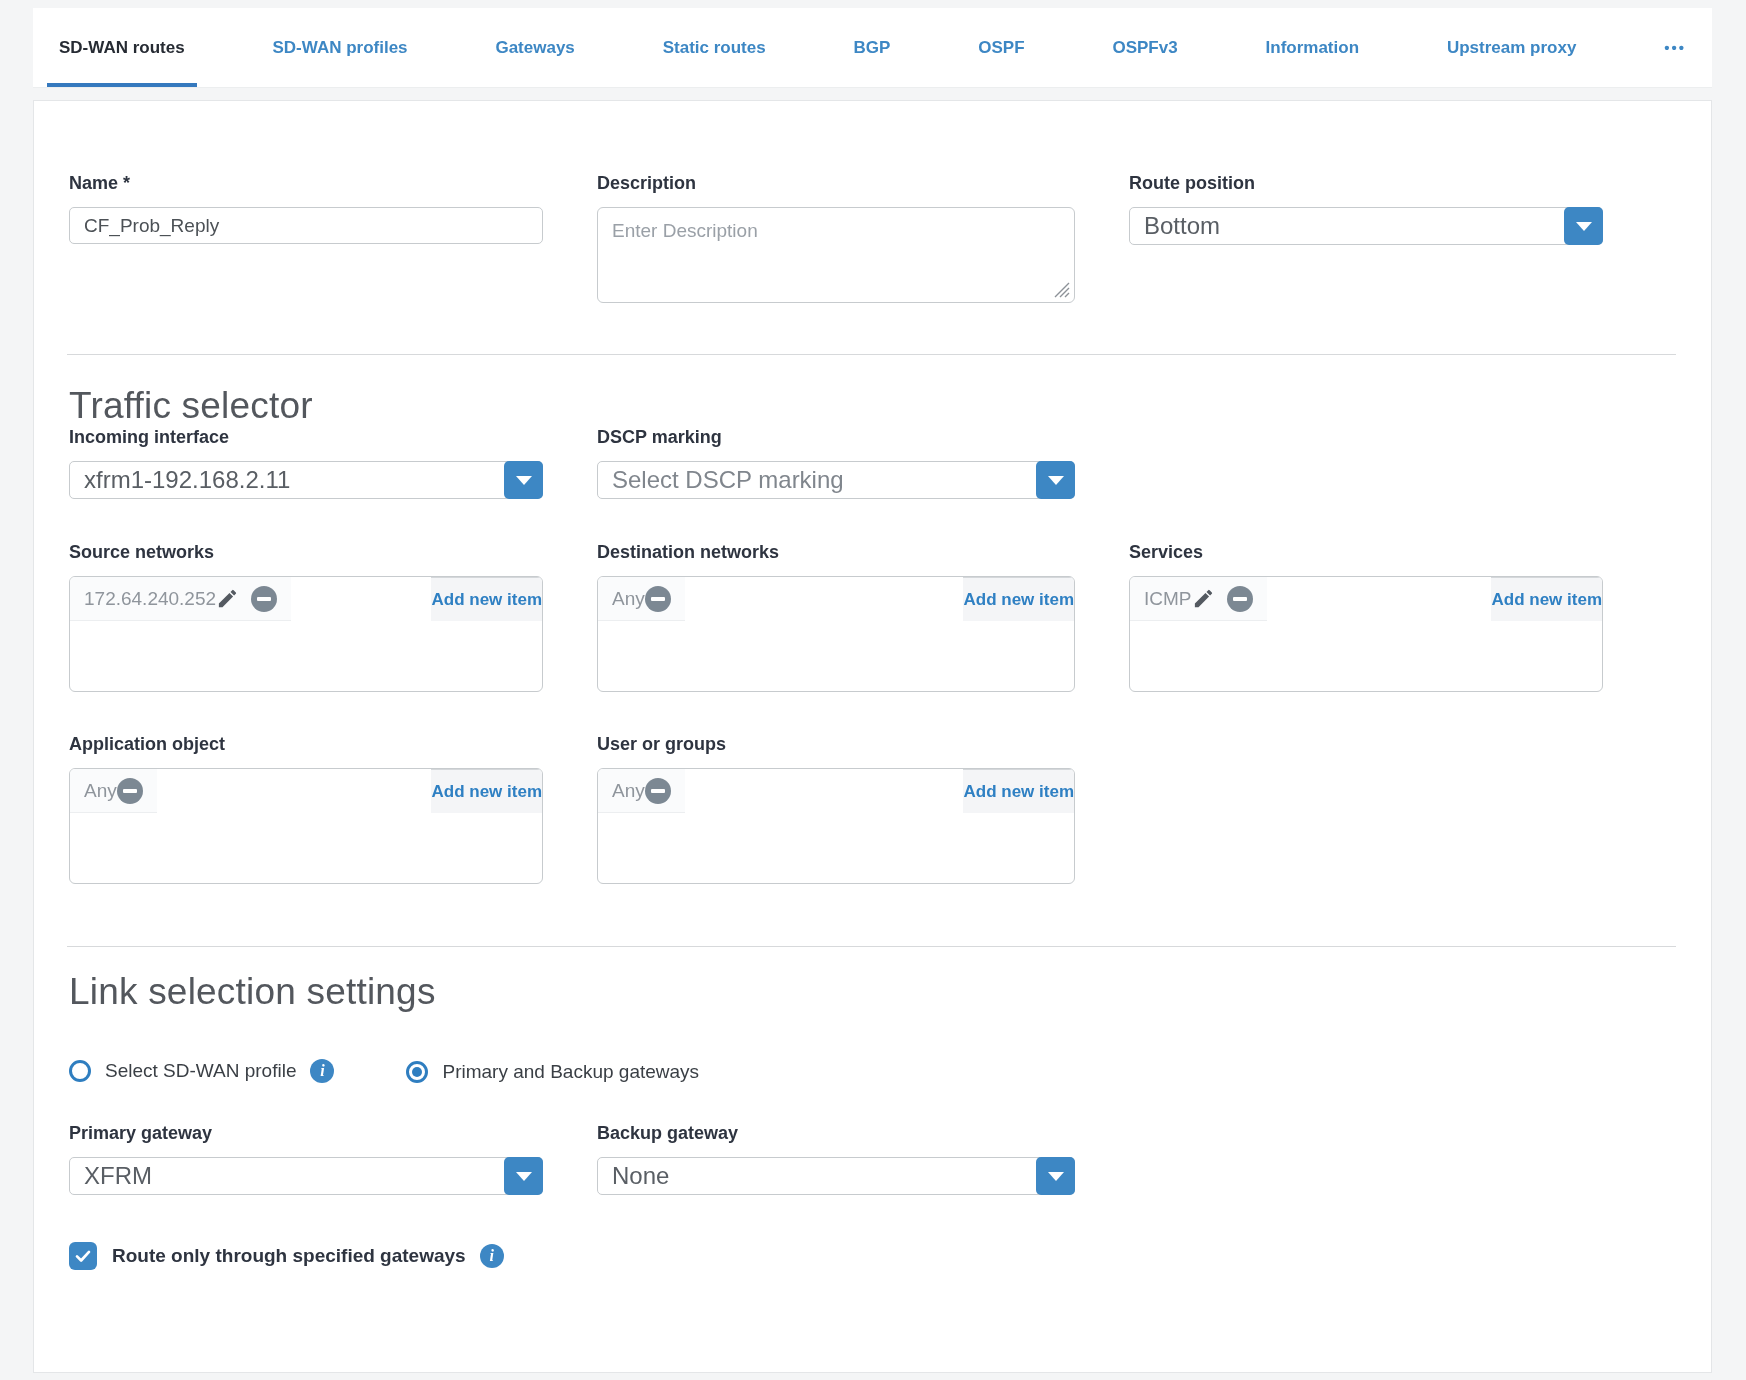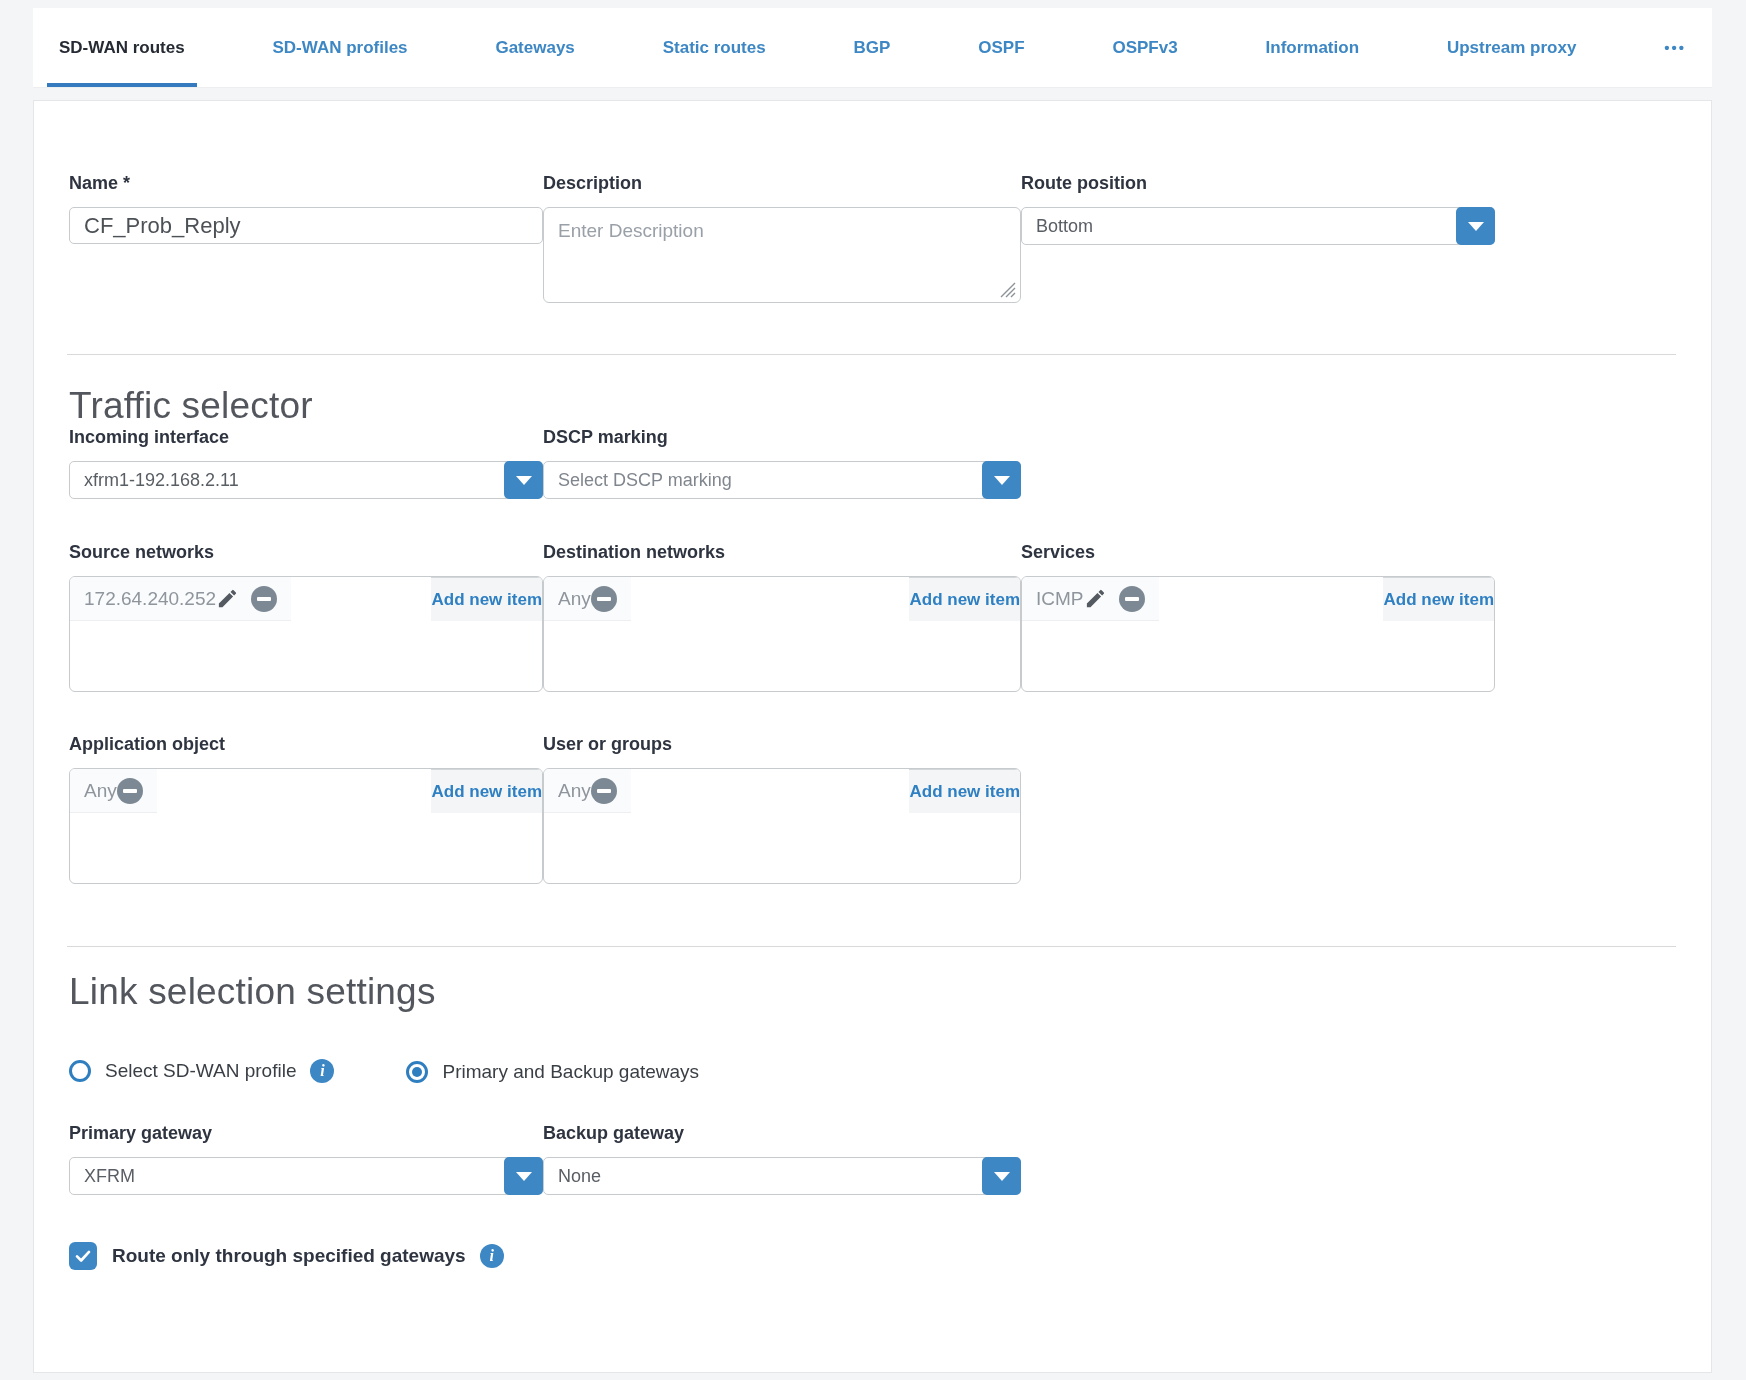--- a/index.html
+++ b/index.html
@@ -31,35 +31,36 @@
   
   .card {
     position: absolute; left: 33px; right: 34px; top: 100px; bottom: 7px;
     background: #ffffff; border: 1px solid #e4e6e8;
     padding: 72px 35px 0 35px;
   }
 
   .grid3 {
     display: grid;
     grid-template-columns: 474px 478px 474px;
+    column-gap: 54px;
     align-items: start;
   }
 
   .field-label {
     display: block;
     font-size: 18px; font-weight: bold; color: #2e3440;
     margin-bottom: 13px;
   }
 
   .text-input {
     width: 100%; height: 37px;
     border: 1px solid #c7cbce; border-radius: 5px;
     padding: 0 14px;
     font-family: "Liberation Sans", sans-serif;
-    font-size: 22px; color: #4c5156;
+    font-size: 19px; color: #4c5156;
     background: #fff; outline: none;
   }
 
   .textarea-wrap { position: relative; width: 100%; }
   .textarea {
     width: 100%; height: 96px;
     border: 1px solid #c7cbce; border-radius: 6px;
     padding: 12px 14px;
     font-family: "Liberation Sans", sans-serif;
     font-size: 19px; color: #4c5156;
@@ -69,21 +70,21 @@
   .resize-handle { position: absolute; right: 5px; bottom: 9px; pointer-events: none; }
 
   
   .dropdown {
     position: relative; width: 100%; height: 38px;
     border: 1px solid #c7cbce; border-radius: 5px;
     background: #fff; cursor: pointer;
     display: flex; align-items: center;
     padding: 0 52px 0 14px;
   }
-  .dropdown .value { font-size: 18px; color: #595e64; }
+  .dropdown .value { font-size: 24px; color: #595e64; }
   .dropdown .value.placeholder { color: #80868d; }
   .dropdown-btn {
     position: absolute; right: -1px; top: -1px; bottom: -1px; width: 39px;
     background: #3d87c4; border-radius: 5px;
     display: flex; align-items: center; justify-content: center;
   }
   .caret-down {
     width: 0; height: 0;
     border-left: 8px solid transparent; border-right: 8px solid transparent;
     border-top: 9px solid #ffffff;

